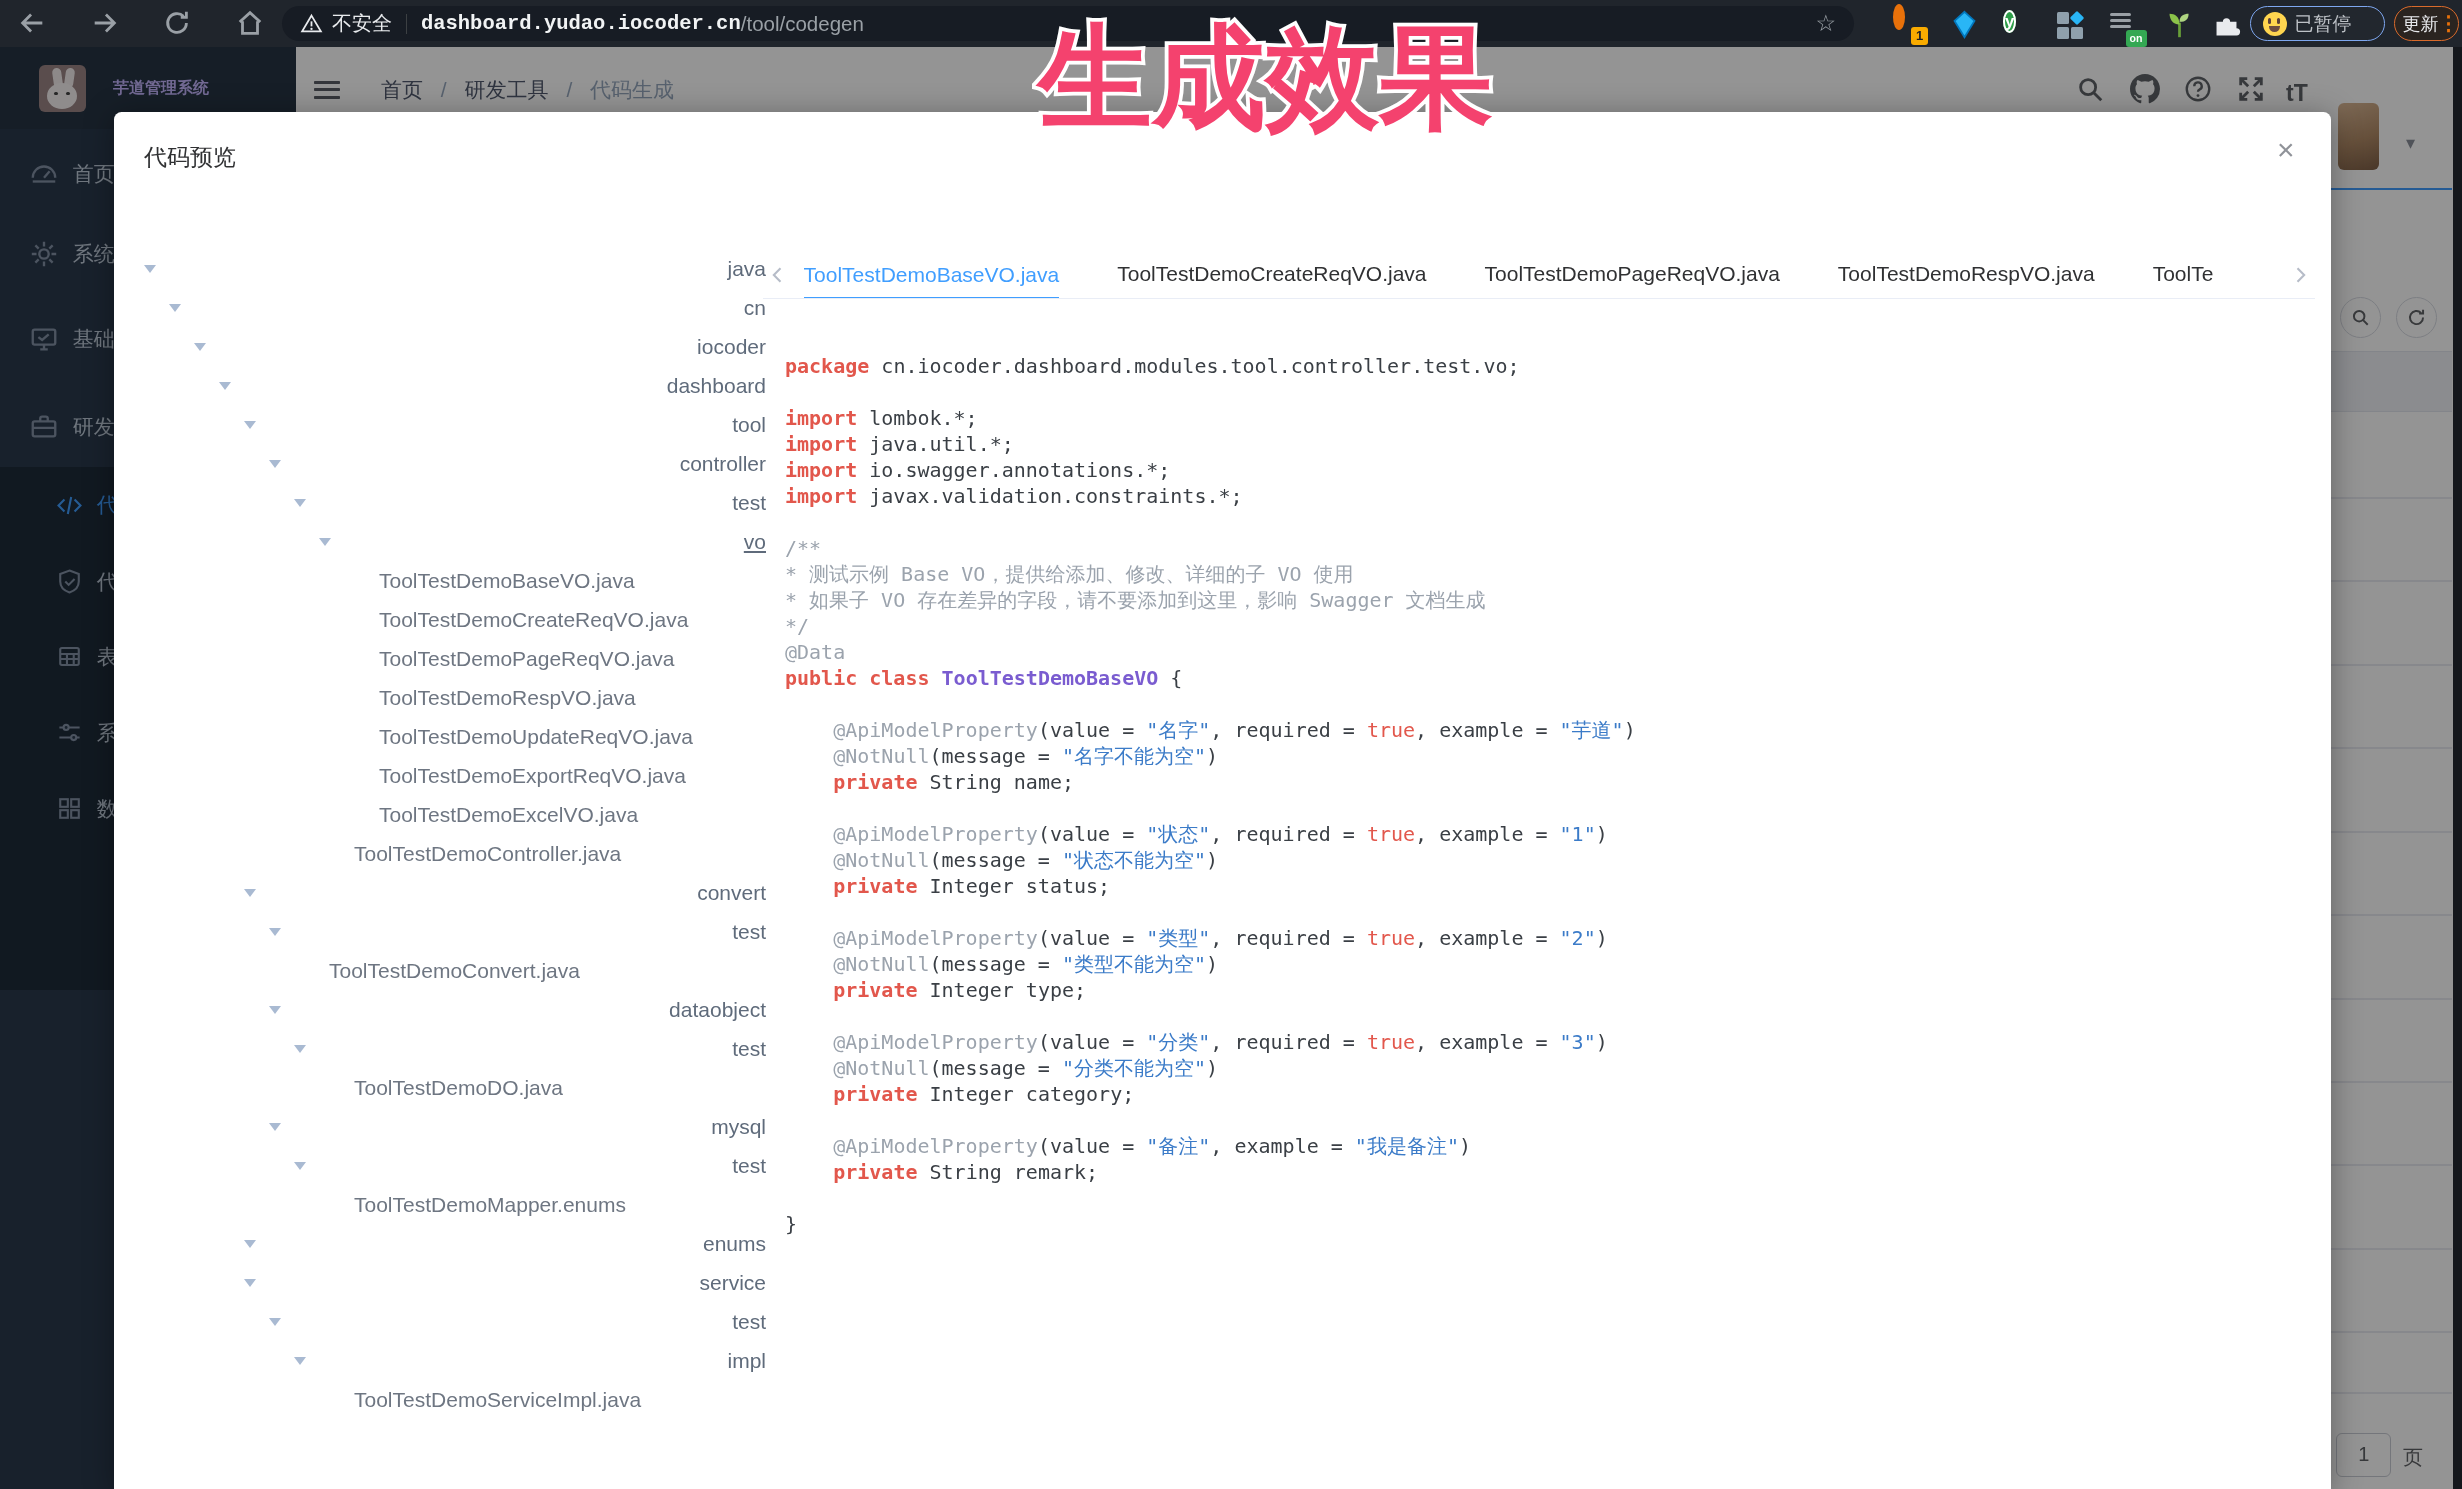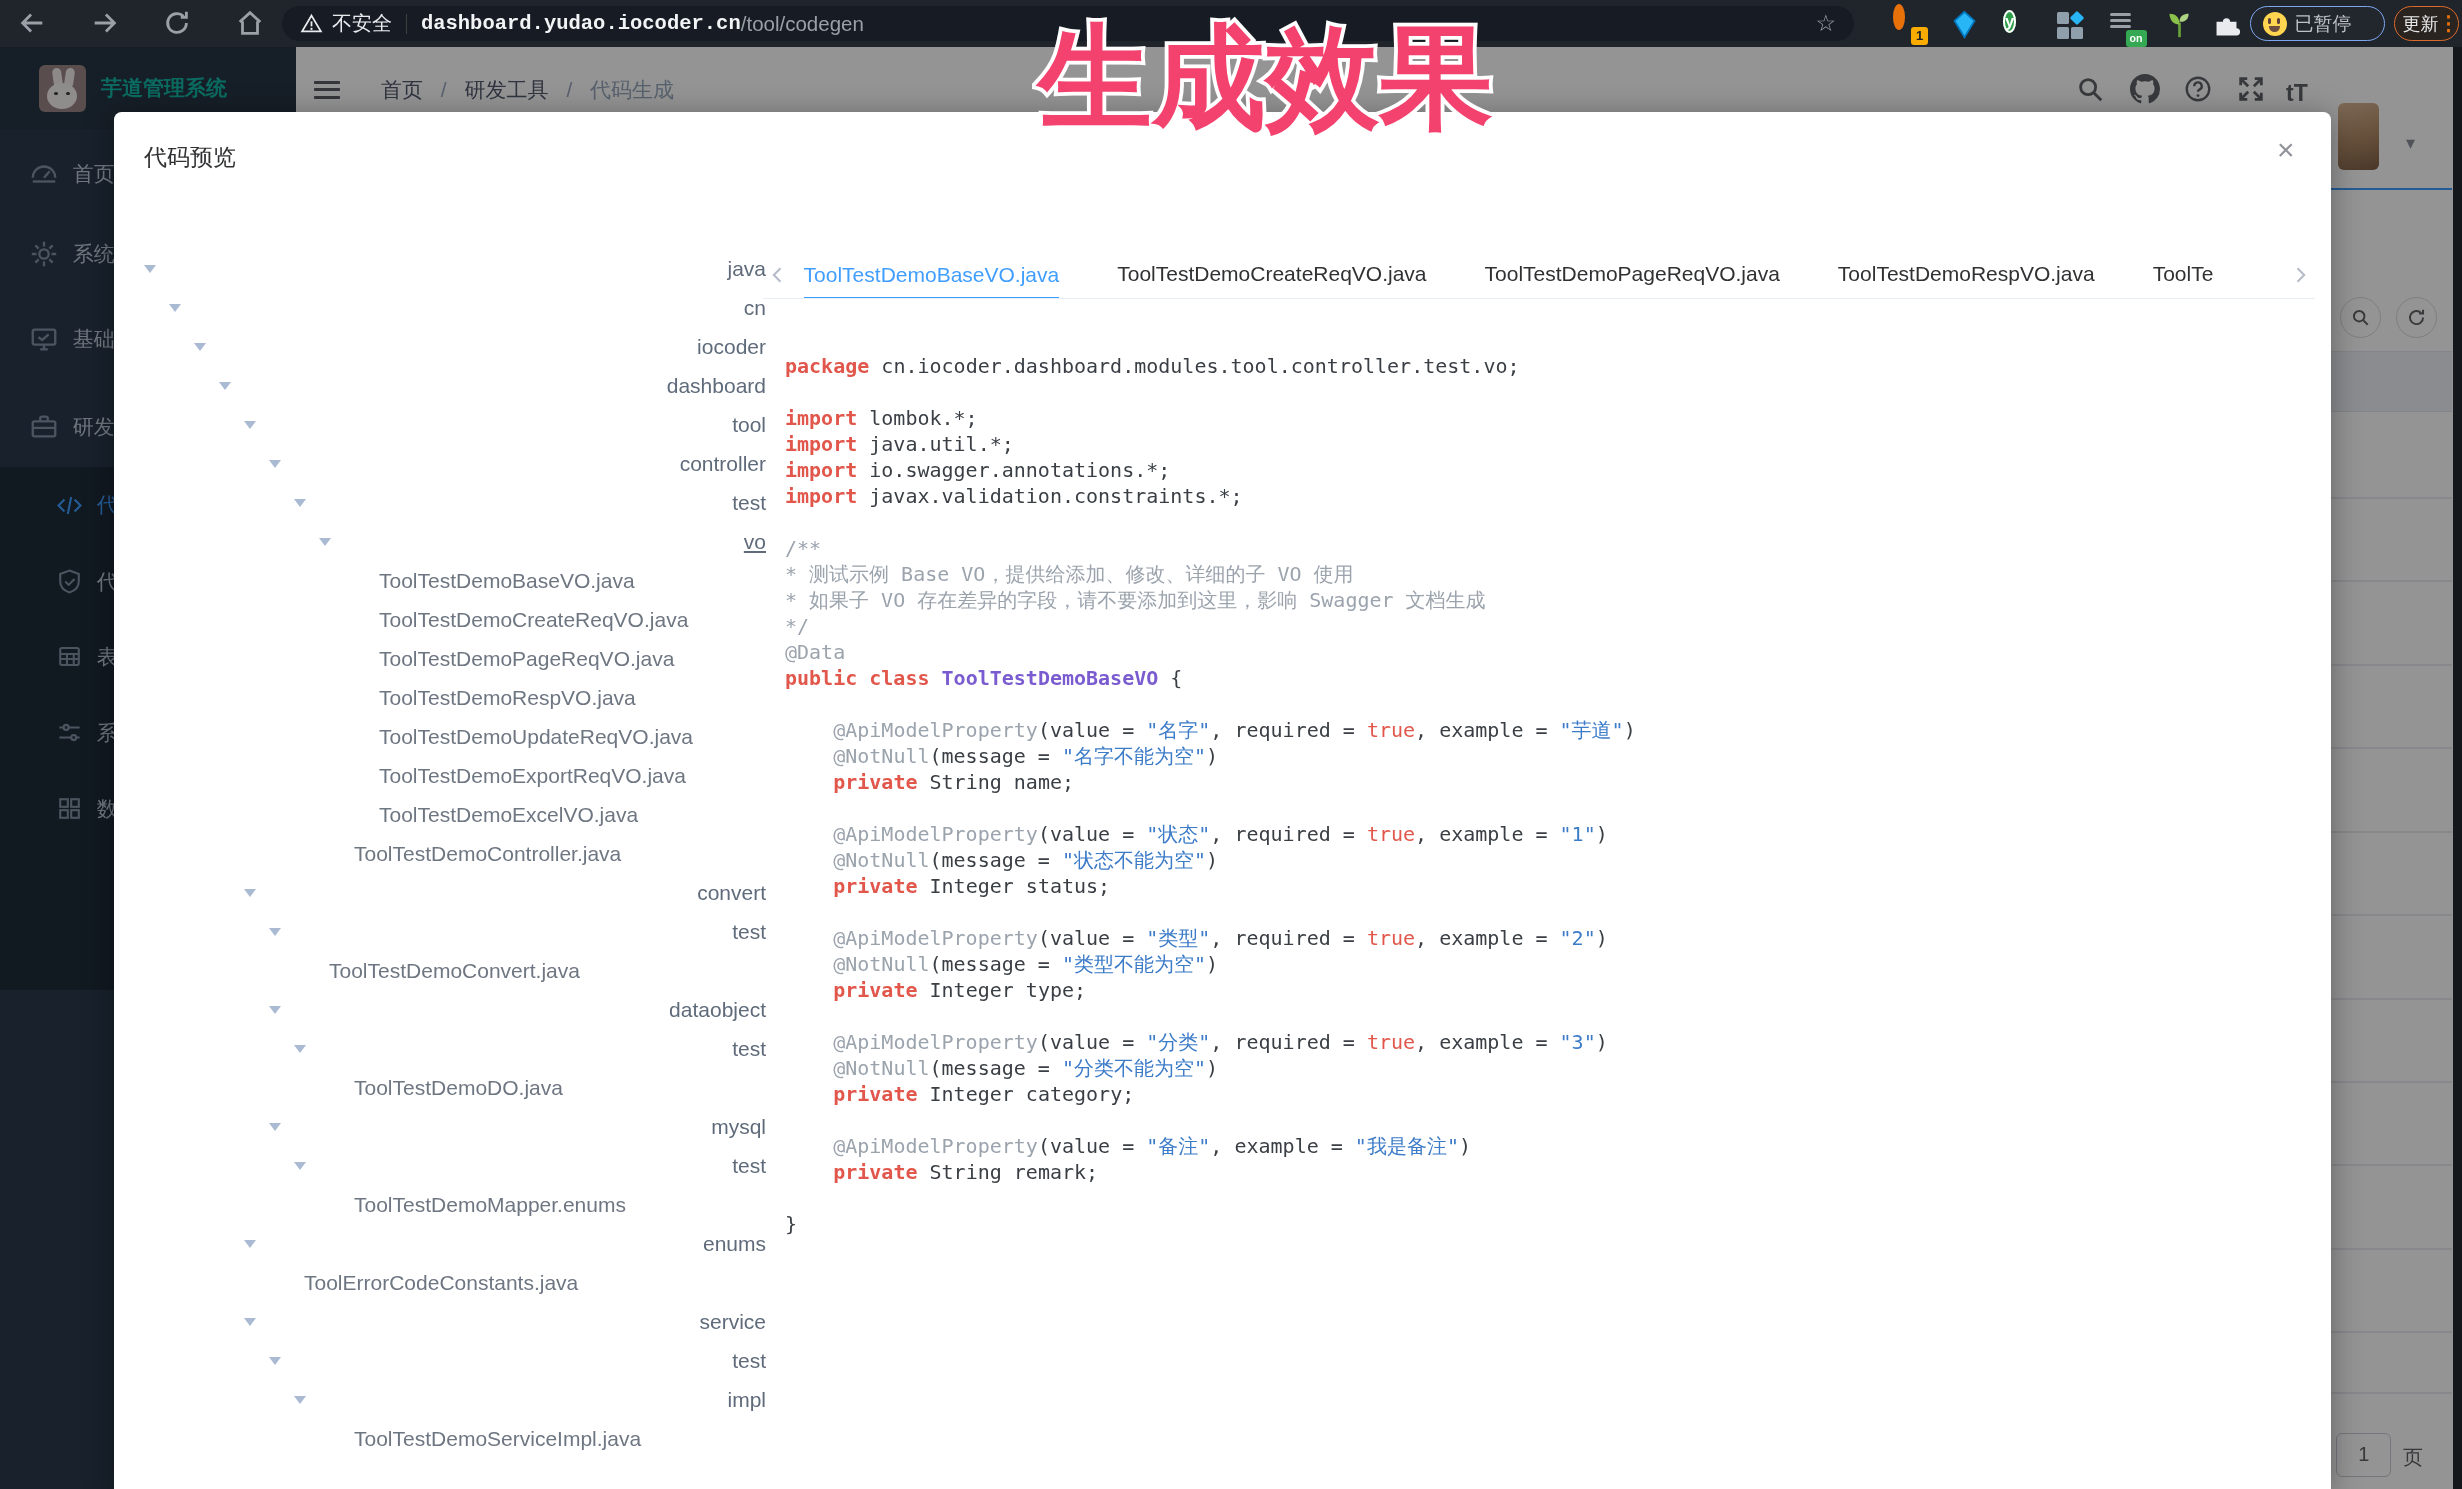--- a/index.html
+++ b/index.html
@@ -46,21 +46,21 @@
 
   
   #app-header{left:0;top:47px;width:2462px;height:82px;background:#ffffff;z-index:1;}
   #logo-block{left:0;top:0;width:296px;height:82px;background:#263444;display:flex;align-items:center;}
   .rabbit{width:47px;height:47px;border-radius:6px;margin-left:39px;background:#9b8585;position:relative;overflow:hidden;flex:none;}
   .rabbit .ear{position:absolute;width:9px;height:20px;background:#f3eded;border-radius:4.6px;top:3px;}
   .rabbit .e1{left:13.7px;transform:rotate(-8deg);}
   .rabbit .e2{left:26px;transform:rotate(8deg);}
   .rabbit .head{position:absolute;left:8.3px;top:18px;width:30px;height:26px;background:#f7f2f2;border-radius:50%;}
   .rabbit .eye{position:absolute;top:27px;width:3.8px;height:3.8px;border-radius:50%;background:#444;}
-  #app-title{color:#14b8a6;font-size:21px;font-weight:600;margin-left:15px;white-space:nowrap;}
+  #app-title{color:#c4b5fd;font-size:16px;font-weight:600;margin-left:27px;white-space:nowrap;}
   #hamburger{left:314px;top:29px;width:27px;height:24px;}
   #hamburger i{display:block;width:26px;height:3px;background:#5a5e66;margin:4.6px 0;border-radius:0.8px;}
   #breadcrumb{left:381px;top:29px;font-size:21px;color:#515a6e;white-space:nowrap;}
   #breadcrumb .sep{color:#97a8be;margin:0 12px;}
   #breadcrumb .last{color:#97a8be;}
   .hd-ic{position:absolute;top:76px;width:33px;height:33px;color:#5f6368;}
   .hd-ic svg{width:30px;height:30px;}
   #font-ic{font-size:23px;color:#5f6368;font-weight:bold;}
   #hd-avatar{left:2338px;top:56px;width:41px;height:67px;border-radius:6px;
              background:linear-gradient(160deg,#d8b694 0%,#b08a66 55%,#7e5f47 100%);}
@@ -470,23 +470,20 @@
         <span class="caret"></span>
         <span>test</span>
       </div>
       <div class="trow file" style="padding-left: 210px;">
         <span>ToolTestDemoMapper.enums</span>
       </div>
       <div class="trow folder" style="padding-left: 100px;">
         <span class="caret"></span>
         <span>enums</span>
       </div>
-      <div class="trow file" style="padding-left: 160px;">
-        <span>ToolErrorCodeConstants.java</span>
-      </div>
       <div class="trow folder" style="padding-left: 100px;">
         <span class="caret"></span>
         <span>service</span>
       </div>
       <div class="trow folder" style="padding-left: 125px;">
         <span class="caret"></span>
         <span>test</span>
       </div>
       <div class="trow folder" style="padding-left: 150px;">
         <span class="caret"></span>

